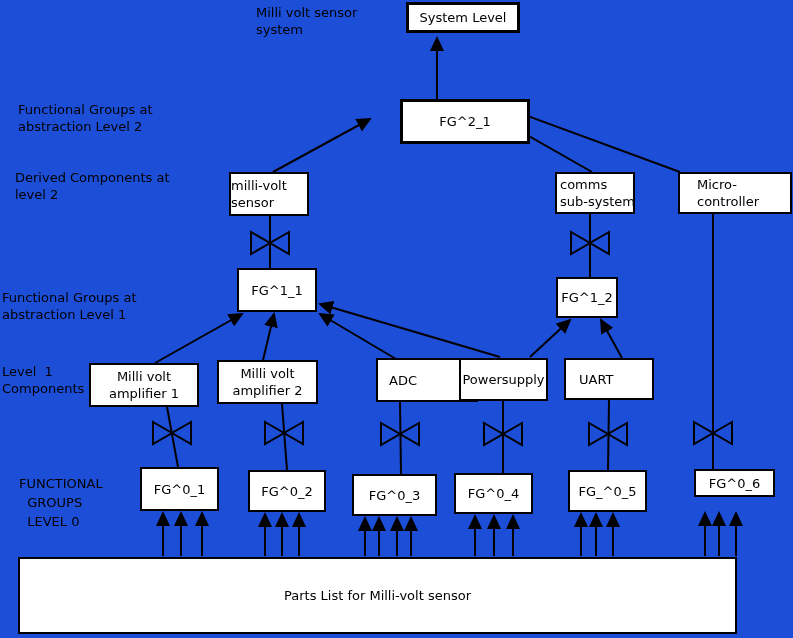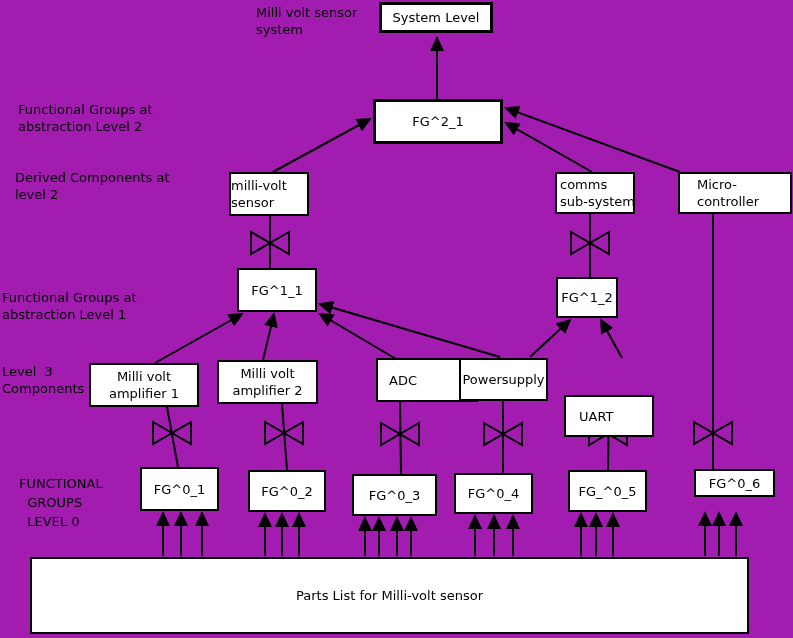--- a/index.html
+++ b/index.html
@@ -1,27 +1,27 @@
 <!DOCTYPE html>
 <html><head>
 <meta charset="utf-8">
 <style>
   html,body{margin:0;padding:0;background:#ffffff;}
   .stage{
-    position:relative;width:793px;height:638px;background:#a21caf;
+    position:relative;width:793px;height:638px;background:#1d4ed8;
     font-family:"DejaVu Sans","Liberation Sans",sans-serif;color:#000;
     overflow:hidden;
   }
   .wires{position:absolute;left:0;top:0;width:793px;height:638px;}
   .box{
     position:absolute;box-sizing:border-box;border:2px solid #000;background:#fff;
     display:flex;align-items:center;justify-content:center;
     font-size:13px;line-height:17px;white-space:pre;text-align:center;
   }
-  .box.thick{border-width:3px;}
+  .box.thick{border-width:3px;margin-left:27px;}
   .box.ltext{justify-content:flex-start;text-align:left;}
   .slabel{
     position:absolute;font-size:13px;line-height:17px;white-space:pre;
   }
   .slabel.caps{line-height:19px;margin-left:17px;}
 </style>
 </head>
 <body>
 
 <div class="stage">
@@ -92,21 +92,21 @@
   </svg>
 
   <div class="slabel" style="left:256px;top:4px;">Milli volt sensor
 system</div>
   <div class="slabel" style="left:18px;top:101px;">Functional Groups at
 abstraction Level 2</div>
   <div class="slabel" style="left:15px;top:169px;">Derived Components at
 level 2</div>
   <div class="slabel" style="left:2px;top:289px;">Functional Groups at
 abstraction Level 1</div>
-  <div class="slabel" style="left:2px;top:363px;">Level  3
+  <div class="slabel" style="left:2px;top:363px;">Level  1
 Components</div>
   <div class="slabel caps" style="left:2px;top:474px;">FUNCTIONAL
   GROUPS
   LEVEL 0</div>
 
   <div class="box thick" style="left:379px;top:2px;width:114px;height:31px;">System Level</div>
   <div class="box thick" style="left:373px;top:99px;width:130px;height:45px;">FG^2_1</div>
 
   <div class="box ltext" style="left:229px;top:172px;width:80px;height:44px;">milli-volt
 sensor</div>
@@ -117,24 +117,24 @@
 
   <div class="box" style="left:237px;top:268px;width:80px;height:44px;">FG^1_1</div>
   <div class="box" style="left:556px;top:277px;width:62px;height:41px;">FG^1_2</div>
 
   <div class="box" style="left:89px;top:363px;width:110px;height:44px;">Milli volt
 amplifier 1</div>
   <div class="box" style="left:217px;top:360px;width:101px;height:44px;">Milli volt
 amplifier 2</div>
   <div class="box ltext" style="left:348px;top:358px;width:102px;height:44px;padding-left:11px;margin-left:28px;">ADC</div>
   <div class="box" style="left:459px;top:358px;width:89px;height:43px;">Powersupply</div>
-  <div class="box ltext" style="left:564px;top:358px;width:90px;height:42px;padding-left:13px;margin-top:37px;">UART</div>
+  <div class="box ltext" style="left:564px;top:358px;width:90px;height:42px;padding-left:13px;">UART</div>
 
   <div class="box" style="left:140px;top:467px;width:79px;height:44px;">FG^0_1</div>
   <div class="box" style="left:248px;top:470px;width:78px;height:42px;">FG^0_2</div>
   <div class="box" style="left:352px;top:474px;width:85px;height:42px;">FG^0_3</div>
   <div class="box" style="left:454px;top:473px;width:79px;height:41px;">FG^0_4</div>
   <div class="box" style="left:568px;top:470px;width:79px;height:42px;">FG_^0_5</div>
   <div class="box" style="left:682px;top:469px;width:81px;height:28px;margin-left:12px;">FG^0_6</div>
 
-  <div class="box" style="left:30px;top:557px;width:719px;height:77px;">Parts List for Milli-volt sensor</div>
+  <div class="box" style="left:18px;top:557px;width:719px;height:77px;">Parts List for Milli-volt sensor</div>
 
 </div>
 
 </body></html>

